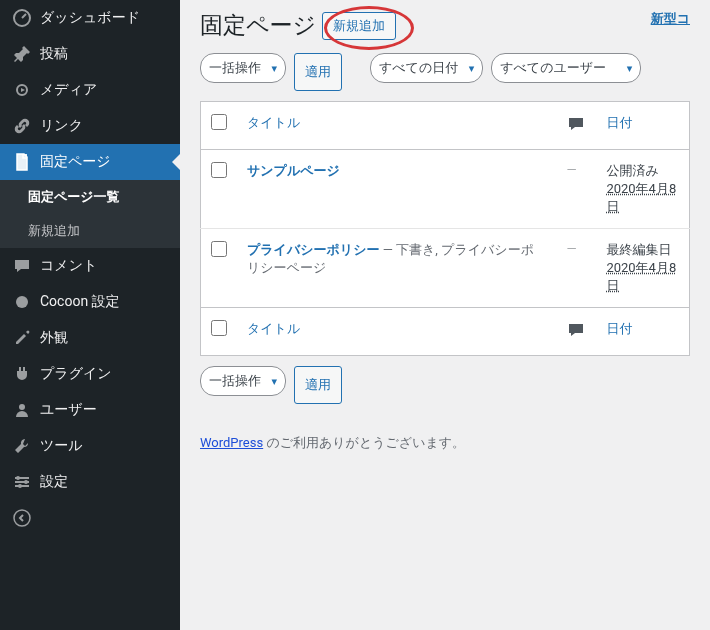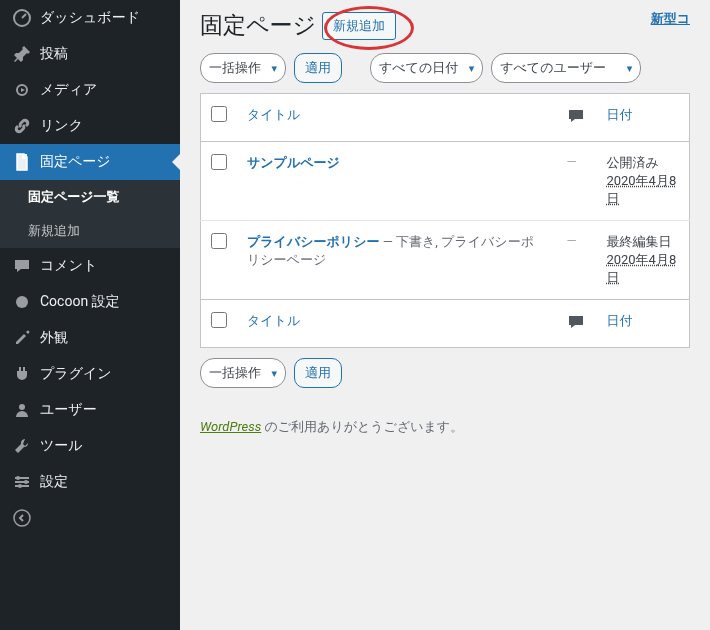--- a/index.html
+++ b/index.html
@@ -27,38 +27,38 @@
 .notice-link { position: absolute; top: 10px; right: 20px; color: #2271b1; text-decoration: underline; font-size: 13px; font-weight: bold; }
 
 .subsubsub { font-size: 13px; color: #646970; margin-bottom: 10px; }
 .subsubsub .ss-item { color: #2271b1; cursor: pointer; }
 .subsubsub .ss-item.current { color: #1d2327; font-weight: 600; }
 .subsubsub .count { color: #646970; }
 
 .tablenav { display: flex; gap: 8px; margin-bottom: 10px; }
 .sel { border: 1px solid #8c8f94; background: #fff; padding: 0 24px 0 8px; height: 30px; font-size: 13px; border-radius: 14px; position: relative; display: inline-flex; align-items: center; cursor: pointer; }
 .sel::after { content: "▾"; position: absolute; right: 8px; color: #2271b1; font-size: 11px; }
-.btn { border: 1px solid #2271b1; color: #2271b1; background: #f6f7f7; padding: 0 10px; height: 30px; border-radius: 10px; cursor: pointer; display: inline-flex; align-items: center; font-size: 13px; }
+.btn { border: 1px solid #2271b1; color: #2271b1; background: #f6f7f7; padding: 0 10px; height: 38px; border-radius: 3px; cursor: pointer; display: inline-flex; align-items: center; font-size: 13px; }
 
 .wp-table { width: 100%; background: #fff; border: 1px solid #c3c4c7; border-collapse: collapse; }
 .wp-table th, .wp-table td { text-align: left; padding: 12px 10px; vertical-align: top; font-size: 13px; }
 .wp-table thead th, .wp-table tfoot th { color: #2271b1; font-weight: 400; border-bottom: 1px solid #c3c4c7; }
 .wp-table tfoot th { border-top: 1px solid #c3c4c7; border-bottom: none; }
 .wp-table tbody tr { border-bottom: 1px solid #e5e5e5; }
 .wp-table tbody tr:last-child { border-bottom: none; }
 .cb-col { width: 30px; text-align: center !important; }
 .title-col a { color: #2271b1; font-weight: 600; text-decoration: none; }
 .row-state { color: #646970; font-weight: 400; }
 .dash { color: #a7aaad; }
 .date-col { color: #3c434a; }
 .date-col .date-link { color: #3c434a; text-decoration: underline dotted; }
 .comment-col { text-align: left; color: #50575e; }
 
 .footer-text { margin-top: 30px; font-size: 13px; color: #646970; }
-.footer-text a { color: #4d7c0f; font-style: italic; text-decoration: underline; }
+.footer-text a { color: #1d4ed8; text-decoration: underline; }
 
 input[type=checkbox] { width: 16px; height: 16px; }
 </style>
 </head>
 <body>
 
 <div class="wrap">
   <nav class="sidebar">
     <div class="menu-item">
         <span class="micon">

